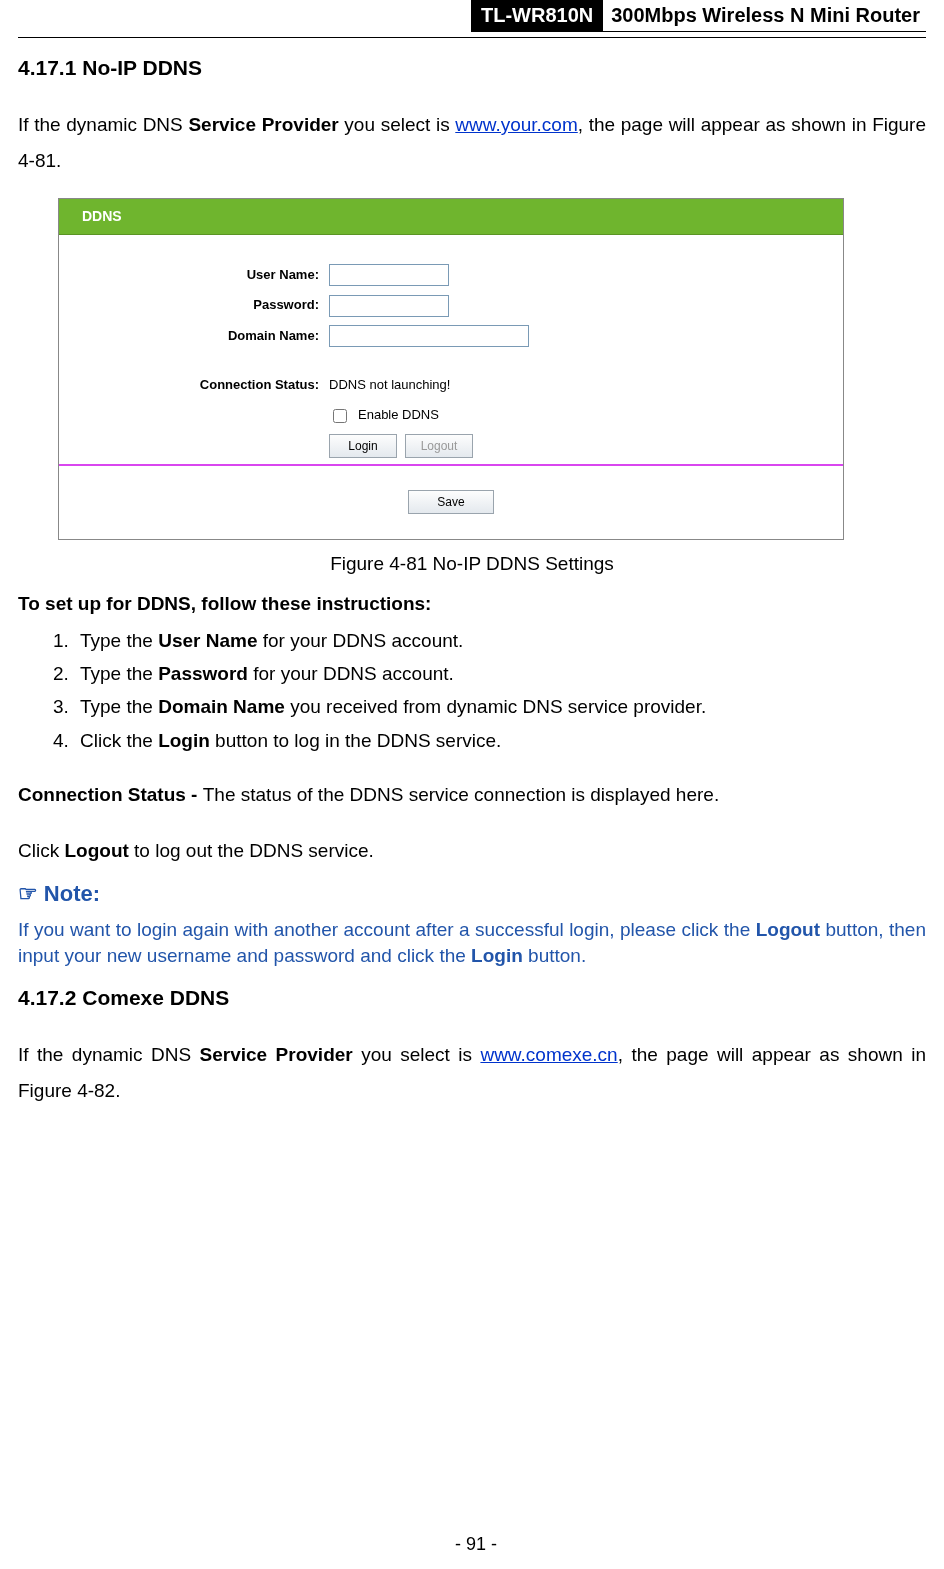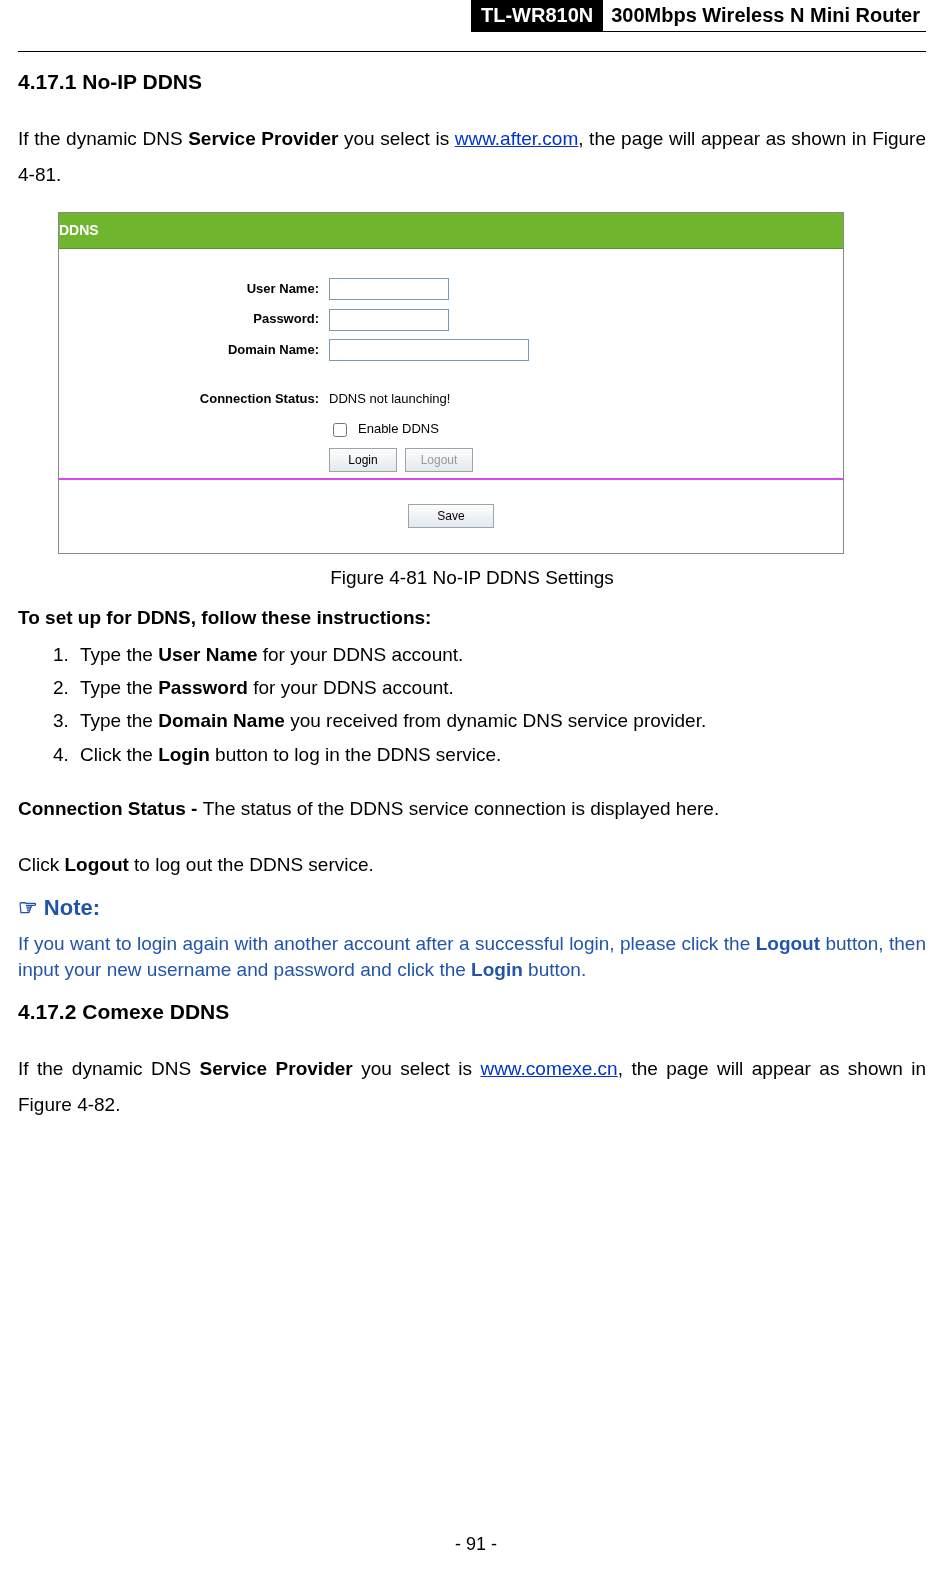--- a/index.html
+++ b/index.html
@@ -13,21 +13,21 @@
   }
   .page {
     padding: 0 18px 0 18px;
     min-height: 1569px;
     position: relative;
   }
   .header-bar {
     display: flex;
     justify-content: flex-end;
     align-items: stretch;
-    margin-bottom: 20px;
+    margin-bottom: 6px;
   }
   .header-model {
     background: #000;
     color: #fff;
     font-weight: bold;
     font-size: 20px;
     padding: 4px 10px;
   }
   .header-desc {
     background: #fff;
@@ -96,21 +96,21 @@
   .shot-outer {
     margin: 14px 0 6px 40px;
     width: 786px;
     border: 1px solid #888;
   }
   .shot-title {
     background: #6fb52e;
     color: #fff;
     font-weight: bold;
     font-size: 14px;
-    padding: 4px 0;
+    padding: 4px 23px;
     border-bottom: 1px solid #5a9424;
   }
   .shot-body {
     background: #fff;
     font-size: 13px;
     padding: 10px 0 0 0;
   }
   .row {
     display: flex;
     align-items: center;
@@ -188,21 +188,21 @@
     <div class="header-model">TL-WR810N</div>
     <div class="header-desc">300Mbps Wireless N Mini Router</div>
   </div>
   <div class="header-line"></div>
 
   <div class="content">
 
     <div class="section-heading">4.17.1 No-IP DDNS</div>
 
     <p class="justify">
-      <span>If the dynamic DNS </span><span class="bold">Service Provider</span><span> you select is </span><a class="link">www.after.com</a><span>, the page will appear as shown in Figure 4-81.</span>
+      <span>If the dynamic DNS </span><span class="bold">Service Provider</span><span> you select is </span><a class="link">www.your.com</a><span>, the page will appear as shown in Figure 4-81.</span>
     </p>
 
     <div class="shot-outer">
       <div class="shot-title">DDNS</div>
       <div class="shot-body">
         <div class="spacer"></div>
         <div class="row">
           <div class="lbl">User Name:</div>
           <div class="ctrl">
               <input class="txt sm" style="">

